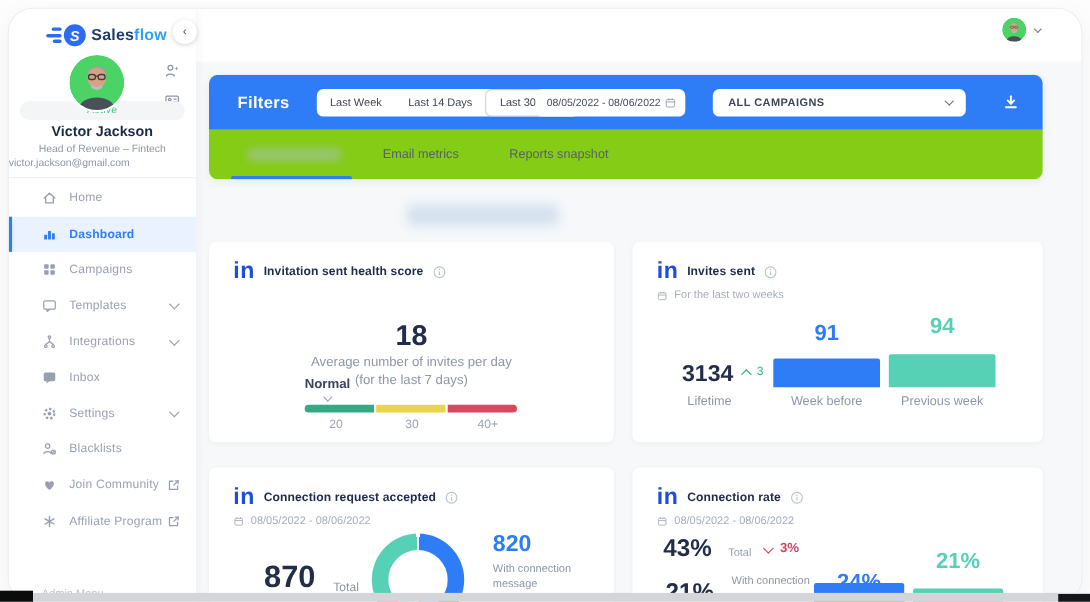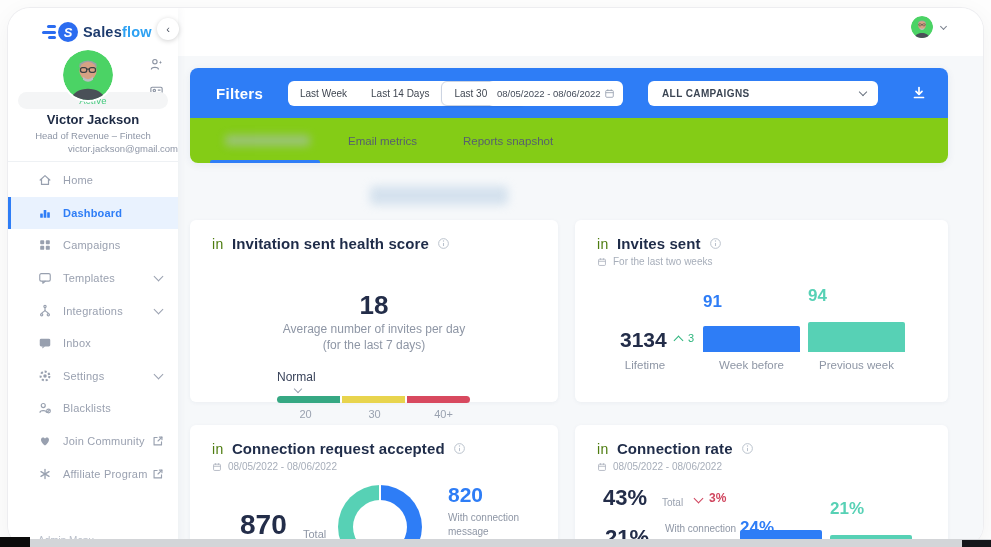--- a/index.html
+++ b/index.html
@@ -28,21 +28,21 @@
     font-size:11px; color:#4a5160; z-index:5; cursor:pointer; }
   .status-pill { position:absolute; left:10px; top:84px; width:150px; height:17px; background:#f4f5f6;
     border-radius:9px; display:flex; align-items:center; justify-content:center; z-index:1; }
   .status-pill span { font-size:9.5px; color:#41ca7c; letter-spacing:.3px; }
   .side-avatar { position:absolute; left:55px; top:42px; width:50px; height:50px; border-radius:50%;
     overflow:hidden; z-index:2; box-shadow:0 0 0 2px #fff; }
   .mini-icon { position:absolute; color:#8b93a2; }
   .profile-name { position:absolute; left:0; top:104px; width:170px; text-align:center;
     font-size:13px; font-weight:bold; color:#1c2943; }
   .profile-role { position:absolute; left:0; top:122px; width:170px; text-align:center; font-size:9.5px; color:#8e96a6; }
-  .profile-email { position:absolute; left:0; top:135px; width:170px; text-align:right; font-size:9.5px; color:#8e96a6; }
+  .profile-email { position:absolute; left:0; top:135px; width:170px; text-align:left; font-size:9.5px; color:#8e96a6; }
   .side-divider { position:absolute; left:0; top:153px; width:170px; height:1px; background:#eef1f4; }
   #nav { position:absolute; left:0; top:156px; width:170px; }
   .nav-item { height:32.6px; display:flex; align-items:center; padding-left:30px; position:relative; cursor:pointer; }
   .nav-item svg { width:14px; height:14px; color:#98a0af; flex:none; }
   .nav-item .lbl { margin-left:11px; font-size:11px; color:#9aa1b0; font-weight:500; letter-spacing:.2px; }
   .nav-item.active { background:#e9f2fe; border-left:3px solid #2e7df6; padding-left:27px; }
   .nav-item.active .lbl { color:#2e7df6; font-weight:bold; }
   .nav-item.active svg { color:#2e7df6; }
   .nav-chev { position:absolute; right:16px; width:7px; height:7px; border-left:1.4px solid #9aa1b0;
     border-bottom:1.4px solid #9aa1b0; transform:rotate(-45deg); margin-top:-3px; }
@@ -91,53 +91,53 @@
     background:#b9cfe4; filter:blur(5px); opacity:.55; }
 
   
   .card { position:absolute; background:#fff; border-radius:6px; box-shadow:0 1px 4px rgba(30,50,90,.05); }
   #card-health { left:182px; top:212px; width:368px; height:182px; }
   #card-invites { left:567px; top:212px; width:373px; height:182px; }
   #card-accepted { left:182px; top:417px; width:368px; height:130px; }
   #card-rate { left:567px; top:417px; width:373px; height:130px; }
   .card-head { position:absolute; left:22px; top:15px; right:18px; }
   .title-row { display:flex; align-items:center; }
-  .in-glyph { font-size:14px; font-weight:normal; color:#4d7c0f; letter-spacing:.5px; }
-  .card-title { margin-left:8px; font-size:15px; font-weight:bold; color:#1f2c49; letter-spacing:.1px; white-space:nowrap; }
+  .in-glyph { font-size:21px; font-weight:bold; color:#1d4ed8; letter-spacing:.5px; }
+  .card-title { margin-left:8px; font-size:11px; font-weight:bold; color:#1f2c49; letter-spacing:.1px; white-space:nowrap; }
   .info-icon { margin-left:8px; width:13px; height:13px; color:#b9c1cc; cursor:pointer; flex:none; }
   .period-row { margin-top:4px; display:flex; align-items:center; color:#a7aeba; }
   .period-row svg { width:10px; height:10px; color:#a7aeba; }
   .period-row span { margin-left:6px; font-size:10px; }
 
   .big-val { font-weight:bold; color:#232d49; }
 
   
   .health-value { position:absolute; left:0; top:70px; width:100%; text-align:center; font-size:26px; }
   .health-desc { position:absolute; left:0; top:102px; width:100%; text-align:center; font-size:12px;
     color:#8e96a5; line-height:1.3; }
   .gauge-wrap { position:absolute; left:87px; top:122px; width:195px; }
-  .gauge-marker-label { font-size:12px; color:#39435a; font-weight:400;margin-top:28px; }
+  .gauge-marker-label { font-size:12px; color:#39435a; font-weight:700; }
   .gauge-marker-chev { width:6px; height:6px; border-left:1.5px solid #9aa2b0; border-bottom:1.5px solid #9aa2b0;
     transform:rotate(-45deg); margin:2px 0 4px 18px; }
   .gauge-bar { display:flex; gap:2px; }
   .gauge-seg { height:7px; width:63px; }
   .gauge-seg.g { background:#36a883; border-radius:4px 0 0 4px; }
   .gauge-seg.y { background:#e8d44d; }
   .gauge-seg.r { background:#d8495f; border-radius:0 4px 4px 0; }
   .gauge-ticks { display:flex; gap:12px; margin-top:5px; }
   .gauge-ticks span { width:63px; text-align:center; font-size:11px; color:#9aa2b0; }
 
   
   .lifetime-val { position:absolute; left:45px; top:108px; font-size:21px; }
   .delta-up { position:absolute; left:100px; top:117px; width:7px; height:7px; border-left:1.7px solid #2eb57d;
     border-bottom:1.7px solid #2eb57d; transform:rotate(135deg); }
   .delta-up-val { position:absolute; left:113px; top:112px; font-size:11px; color:#2eb57d; font-weight:500; }
   .bar-col-label { position:absolute; top:139px; font-size:11.5px; color:#8e96a5; text-align:center; }
   .vbar { position:absolute; border-radius:2px 2px 0 0; }
-  .vbar-val { position:absolute; font-size:17px; font-weight:bold; text-align:left; }
+  .vbar-val { position:absolute; font-size:20px; font-weight:bold; text-align:center; }
 
   
   .accepted-total { position:absolute; left:50px; top:84px; font-size:28px; }
   .accepted-total-lbl { position:absolute; left:113px; top:103px; font-size:11px; color:#8e96a5; }
   .donut { position:absolute; left:148px; top:60px; width:84px; height:84px; border-radius:50%;
     background:conic-gradient(from 2deg, #2e7df6 0deg 176deg, #ffffff 176deg 186deg, #57d1b5 186deg 356deg, #ffffff 356deg 360deg); }
   .donut::after { content:""; position:absolute; left:15px; top:15px; width:54px; height:54px;
     border-radius:50%; background:#fff; }
   .accepted-with { position:absolute; left:258px; top:58px; font-size:21px; font-weight:bold; color:#2e7df6; }
   .accepted-with-lbl { position:absolute; left:258px; top:86px; font-size:10px; color:#8e96a5; line-height:1.35; }

